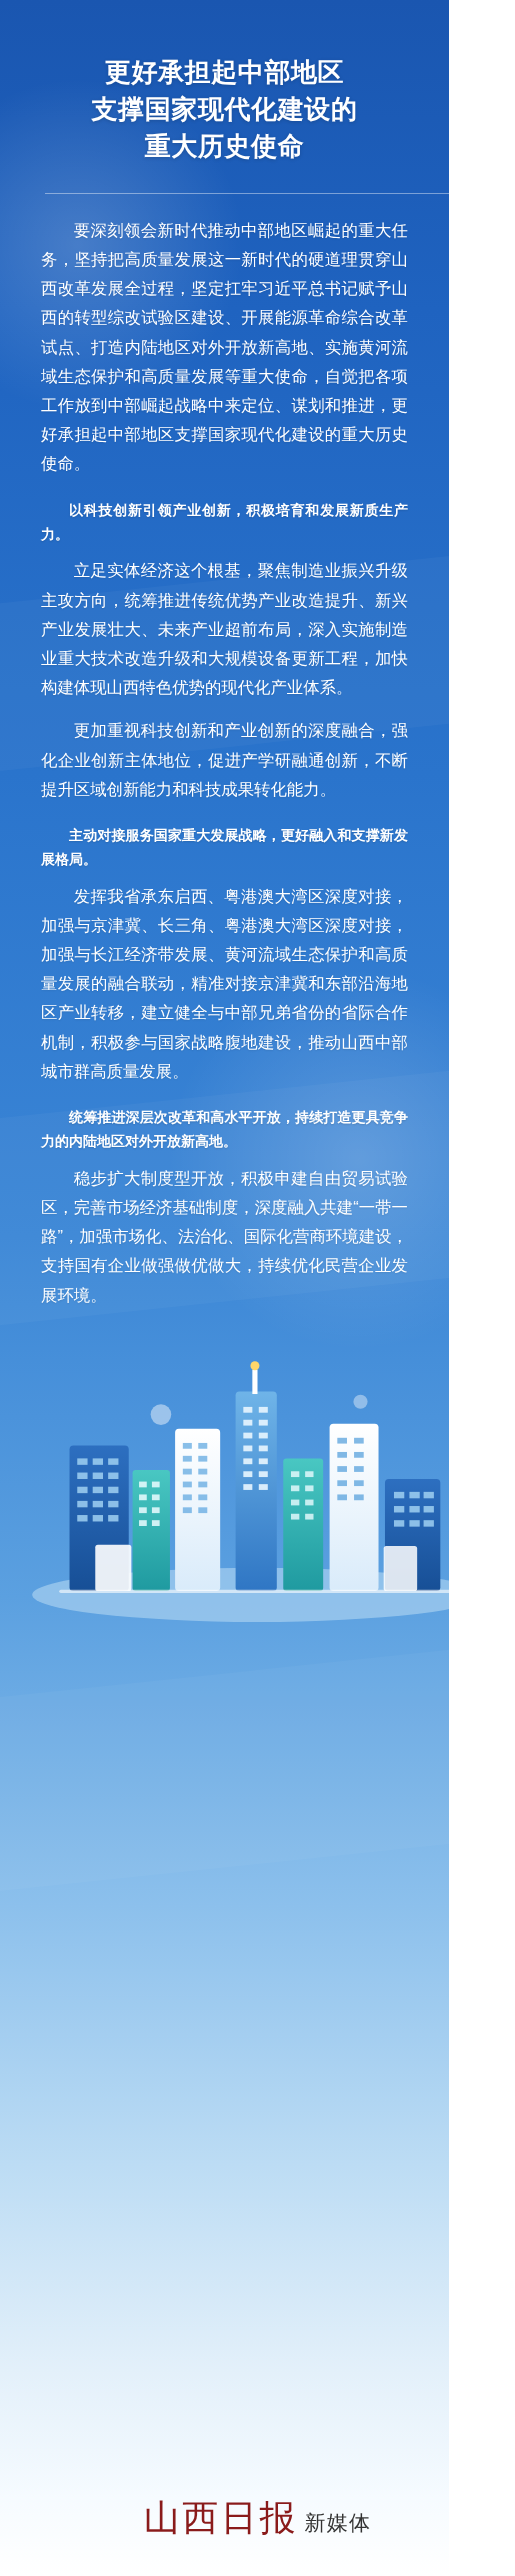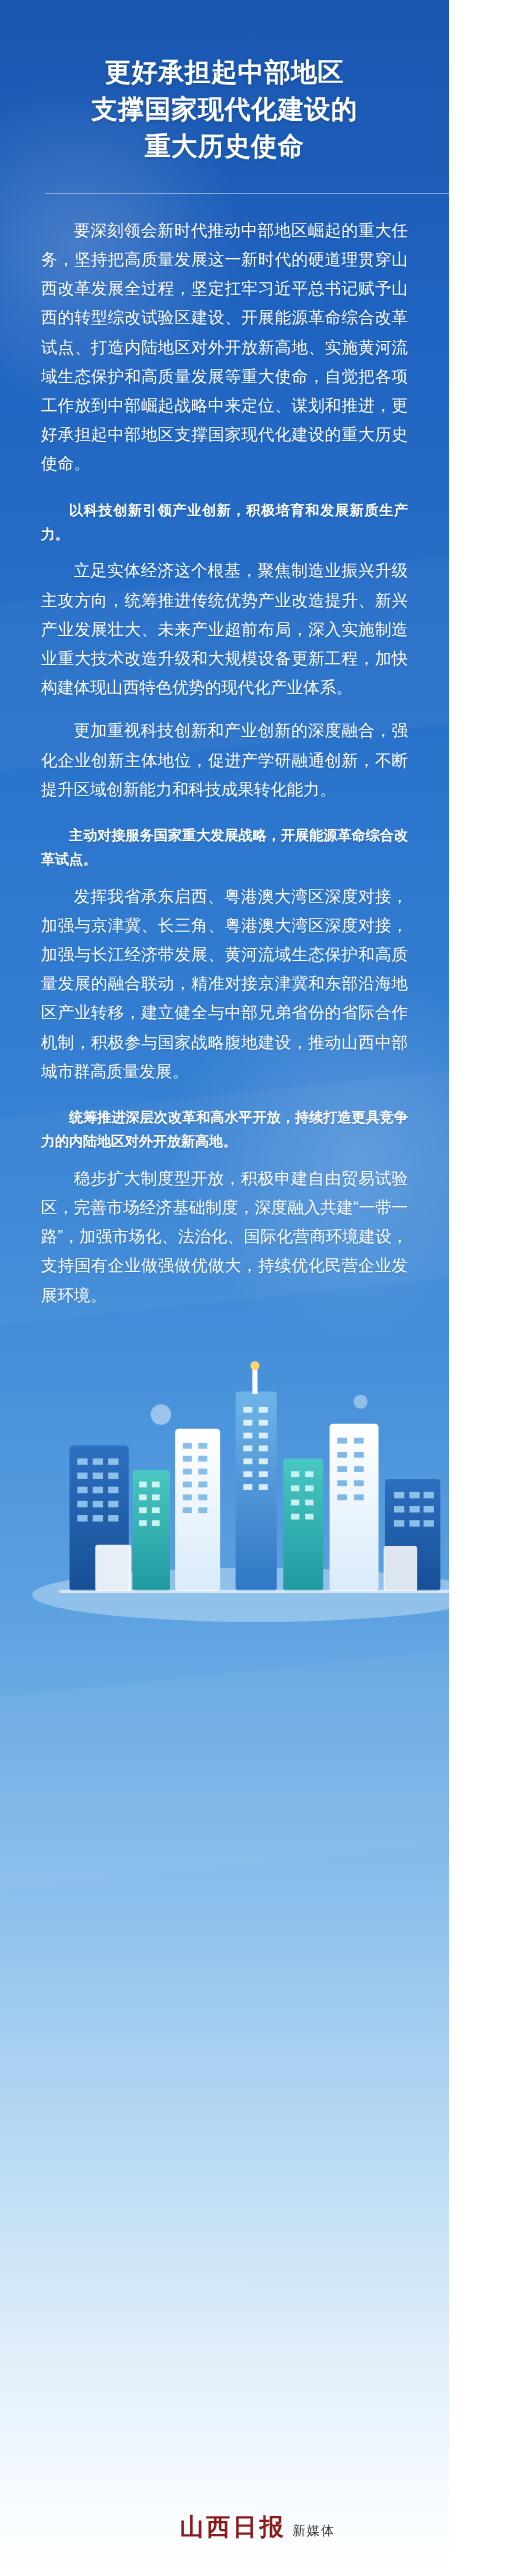--- a/index.html
+++ b/index.html
@@ -100,27 +100,27 @@
     width: 515px;
     text-align: center;
   }
   .footer-inner {
     display: inline-flex;
     align-items: baseline;
     gap: 6.4px;
   }
   .logo-cn {
     font-family: "Liberation Serif", serif;
-    font-size: 24px;
-    font-weight: bold;
+    font-size: 36px;
+    font-weight: normal;
     color: #8a1b1b;
     letter-spacing: 2.6px;
   }
   .logo-sub {
-    font-size: 13px;
+    font-size: 21px;
     color: #333333;
     letter-spacing: 1.3px;
   }
 </style>
 </head>
 <body>
 
 <div class="poster">
 
   <div class="bg-deco">
@@ -138,21 +138,21 @@
       <span class="line">重大历史使命</span>
     </h1>
     <div class="rule"></div>
   </div>
 
   <div class="article">
     <p class="para">要深刻领会新时代推动中部地区崛起的重大任务，坚持把高质量发展这一新时代的硬道理贯穿山西改革发展全过程，坚定扛牢习近平总书记赋予山西的转型综改试验区建设、开展能源革命综合改革试点、打造内陆地区对外开放新高地、实施黄河流域生态保护和高质量发展等重大使命，自觉把各项工作放到中部崛起战略中来定位、谋划和推进，更好承担起中部地区支撑国家现代化建设的重大历史使命。</p>
     <p class="sub">以科技创新引领产业创新，积极培育和发展新质生产力。</p>
     <p class="para">立足实体经济这个根基，聚焦制造业振兴升级主攻方向，统筹推进传统优势产业改造提升、新兴产业发展壮大、未来产业超前布局，深入实施制造业重大技术改造升级和大规模设备更新工程，加快构建体现山西特色优势的现代化产业体系。</p>
     <p class="para">更加重视科技创新和产业创新的深度融合，强化企业创新主体地位，促进产学研融通创新，不断提升区域创新能力和科技成果转化能力。</p>
-    <p class="sub">主动对接服务国家重大发展战略，开展能源革命综合改革试点。</p>
+    <p class="sub">主动对接服务国家重大发展战略，更好融入和支撑新发展格局。</p>
     <p class="para">发挥我省承东启西、粤港澳大湾区深度对接，加强与京津冀、长三角、粤港澳大湾区深度对接，加强与长江经济带发展、黄河流域生态保护和高质量发展的融合联动，精准对接京津冀和东部沿海地区产业转移，建立健全与中部兄弟省份的省际合作机制，积极参与国家战略腹地建设，推动山西中部城市群高质量发展。</p>
     <p class="sub">统筹推进深层次改革和高水平开放，持续打造更具竞争力的内陆地区对外开放新高地。</p>
     <p class="para">稳步扩大制度型开放，积极申建自由贸易试验区，完善市场经济基础制度，深度融入共建“一带一路”，加强市场化、法治化、国际化营商环境建设，支持国有企业做强做优做大，持续优化民营企业发展环境。</p>
   </div>
 
   <div class="illustration">
     <svg class="illo-svg" width="515" height="303" viewBox="0 0 800 470" xmlns="http://www.w3.org/2000/svg">
       <defs>
         <linearGradient id="gTower" x1="0" y1="0" x2="0" y2="1">
           <stop offset="0%" stop-color="#6fb4e8"></stop>

